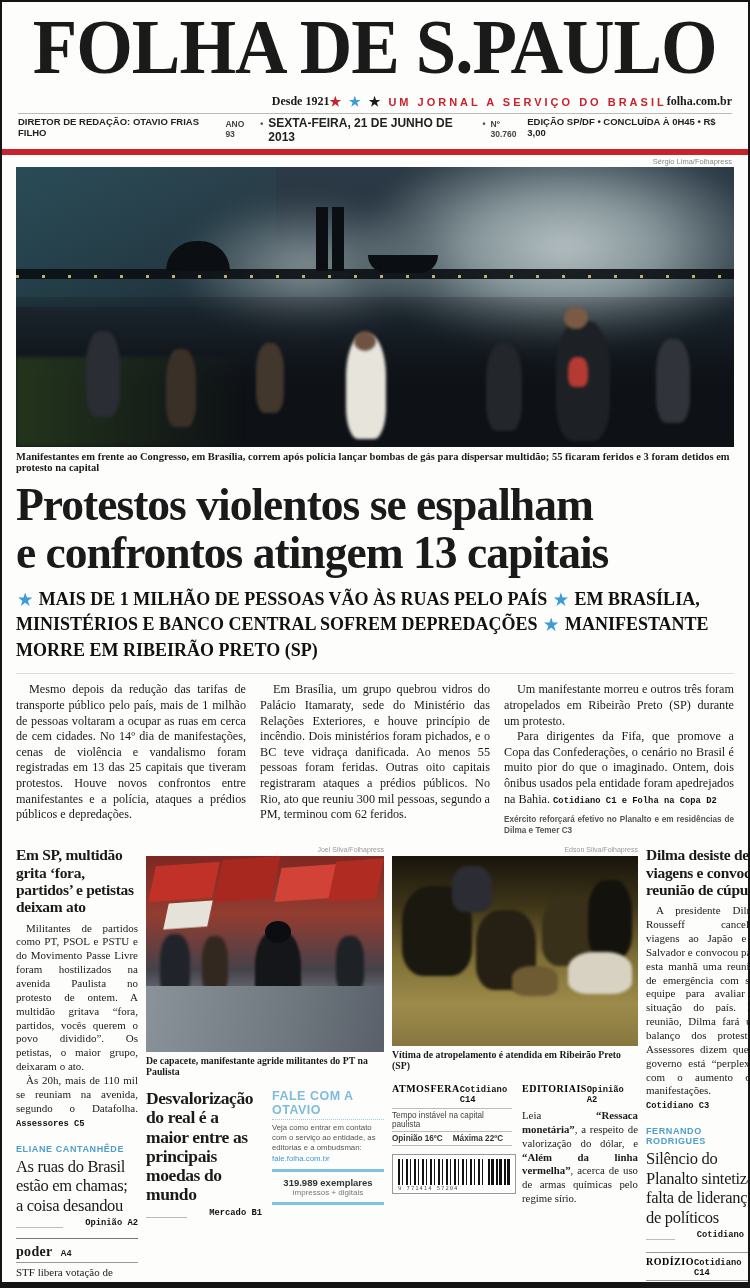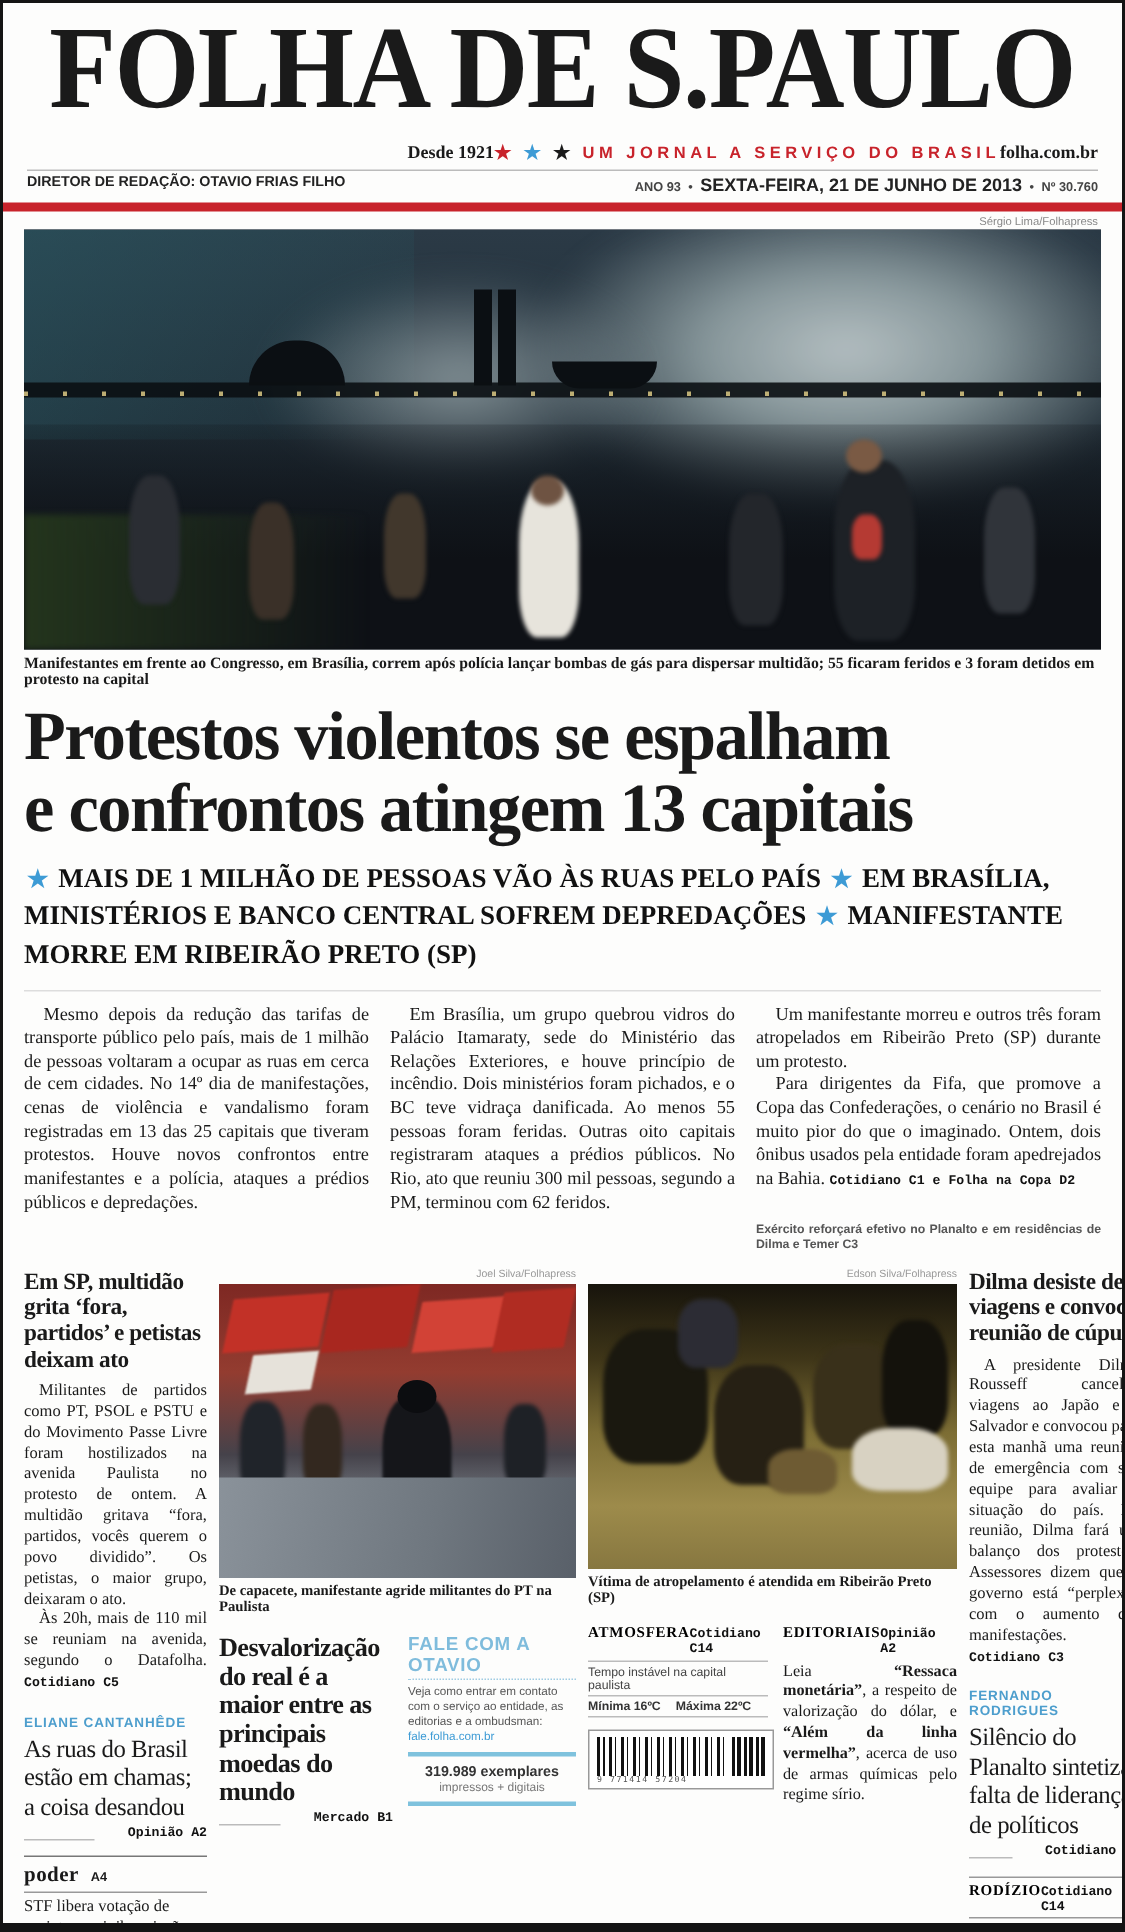--- a/index.html
+++ b/index.html
@@ -56,21 +56,21 @@
   
   .photo-caption{font-size:10.5px;font-weight:bold;margin:4px 14px 0 14px;}
   .headline{margin:8px 14px 0 14px;font-weight:bold;line-height:1.04;letter-spacing:-1px;}
   .headline .hl{display:block;font-size:46px;white-space:nowrap;transform:scaleX(.99);transform-origin:left;}
   .subhead{margin:10px 14px 0 14px;font-weight:bold;font-size:18px;line-height:1.42;color:#111;}
   .subhead .st{color:#3d9bd5;font-size:16px;padding:0 2px;}
   .lead-cols{display:flex;gap:14px;margin:10px 14px 0 14px;border-top:1px solid #ddd;padding-top:8px;}
   .lead-col{flex:1;font-size:12.2px;line-height:1.28;text-align:justify;}
   .lead-col p{margin:0;text-indent:13px;}
   .ref{font-family:Liberation Mono, monospace;font-weight:bold;font-size:8.8px;color:#111;}
-  .col3-note{font-family:"Liberation Sans",sans-serif;font-size:8.2px;font-weight:bold;color:#555;margin-top:21px;}
+  .col3-note{font-family:"Liberation Sans",sans-serif;font-size:8.2px;font-weight:bold;color:#555;margin-top:8px;}
 
   
   .mid{display:grid;grid-template-columns:122px 238px 246px 114px;column-gap:8px;margin:10px 14px 0 14px;}
   .small-hl{font-weight:bold;font-size:15.5px;line-height:1.12;letter-spacing:-.3px;margin:0 0 6px 0;}
   .small-body{font-size:11px;line-height:1.26;text-align:justify;margin:0;}
   .small-body p{margin:0;text-indent:10px;}
   .colname{font-family:"Liberation Sans",sans-serif;font-weight:bold;font-size:9px;letter-spacing:.6px;
         color:#4d9ecd;margin:14px 0 3px 0;}
   .col-title{font-size:16.5px;line-height:1.18;letter-spacing:-.3px;}
   .ref-line{display:flex;align-items:flex-end;gap:22px;margin-top:3px;}
@@ -147,20 +147,21 @@
   <hr class="rule-thin">
   <div class="info-row">
     <span>DIRETOR DE REDAÇÃO: OTAVIO FRIAS FILHO</span>
     <span class="info-center">
       <span class="dim">ANO 93</span>
       <span class="dim">•</span>
       <span class="date">SEXTA-FEIRA, 21 DE JUNHO DE 2013</span>
       <span class="dim">•</span>
       <span class="dim">Nº 30.760</span>
     </span>
+    <span>EDIÇÃO SP/DF • CONCLUÍDA À 0H45 • R$ 3,00</span>
   </div>
   <div class="redbar"></div>
   <div class="credit">Sérgio Lima/Folhapress</div>
 
   <div class="main-photo">
     <div class="mp-sky"></div>
     <div class="mp-teal"></div>
     <div class="mp-smoke1"></div>
     <div class="mp-smoke2"></div>
     <div class="mp-dome"></div>
@@ -212,21 +213,21 @@
       <div class="col3-note">Exército reforçará efetivo no Planalto e em residências de Dilma e Temer C3</div>
     </div>
   </div>
 
   <div class="mid">
 
     <div>
       <h3 class="small-hl">Em SP, multidão grita ‘fora, partidos’ e petistas deixam ato</h3>
       <div class="small-body">
         <p>Militantes de partidos como PT, PSOL e PSTU e do Movimento Passe Livre foram hostilizados na avenida Paulista no protesto de ontem. A multidão gritava “fora, partidos, vocês querem o povo dividido”. Os petistas, o maior grupo, deixaram o ato.</p>
-        <p><span>Às 20h, mais de 110 mil se reuniam na avenida, segundo o Datafolha. </span><span class="ref">Cotidiano C5</span></p>
+        <p><span>Às 20h, mais de 110 mil se reuniam na avenida, segundo o Datafolha. </span><span class="ref">Assessores C5</span></p>
       </div>
       <div class="colname">ELIANE CANTANHÊDE</div>
       <div class="col-title">As ruas do Brasil estão em chamas; a coisa desandou</div>
       <div class="ref-line">
         <span class="ln"></span>
         <span class="ref">Opinião A2</span>
       </div>
       <div class="sect">
         <span class="sect-name">poder</span>
         <span class="sect-page">A4</span>
@@ -285,21 +286,21 @@
       </div>
       <div class="mid-caption">Vítima de atropelamento é atendida em Ribeirão Preto (SP)</div>
       <div class="under-photo">
         <div class="atm">
           <div class="blue-head">
             <span class="blue-title">ATMOSFERA</span>
             <span class="ref">Cotidiano C14</span>
           </div>
           <div class="atm-line">Tempo instável na capital paulista</div>
           <div class="atm-temp">
-            <span>Mínima 16ºC</span>
+            <span>Opinião 16ºC</span>
             <span>Máxima 22ºC</span>
           </div>
           <div class="barcode">
             <div class="bars">
               <div class="b1"></div>
               <div class="b2"></div>
             </div>
             <div class="bc-digits">9 771414 57204</div>
           </div>
         </div>

